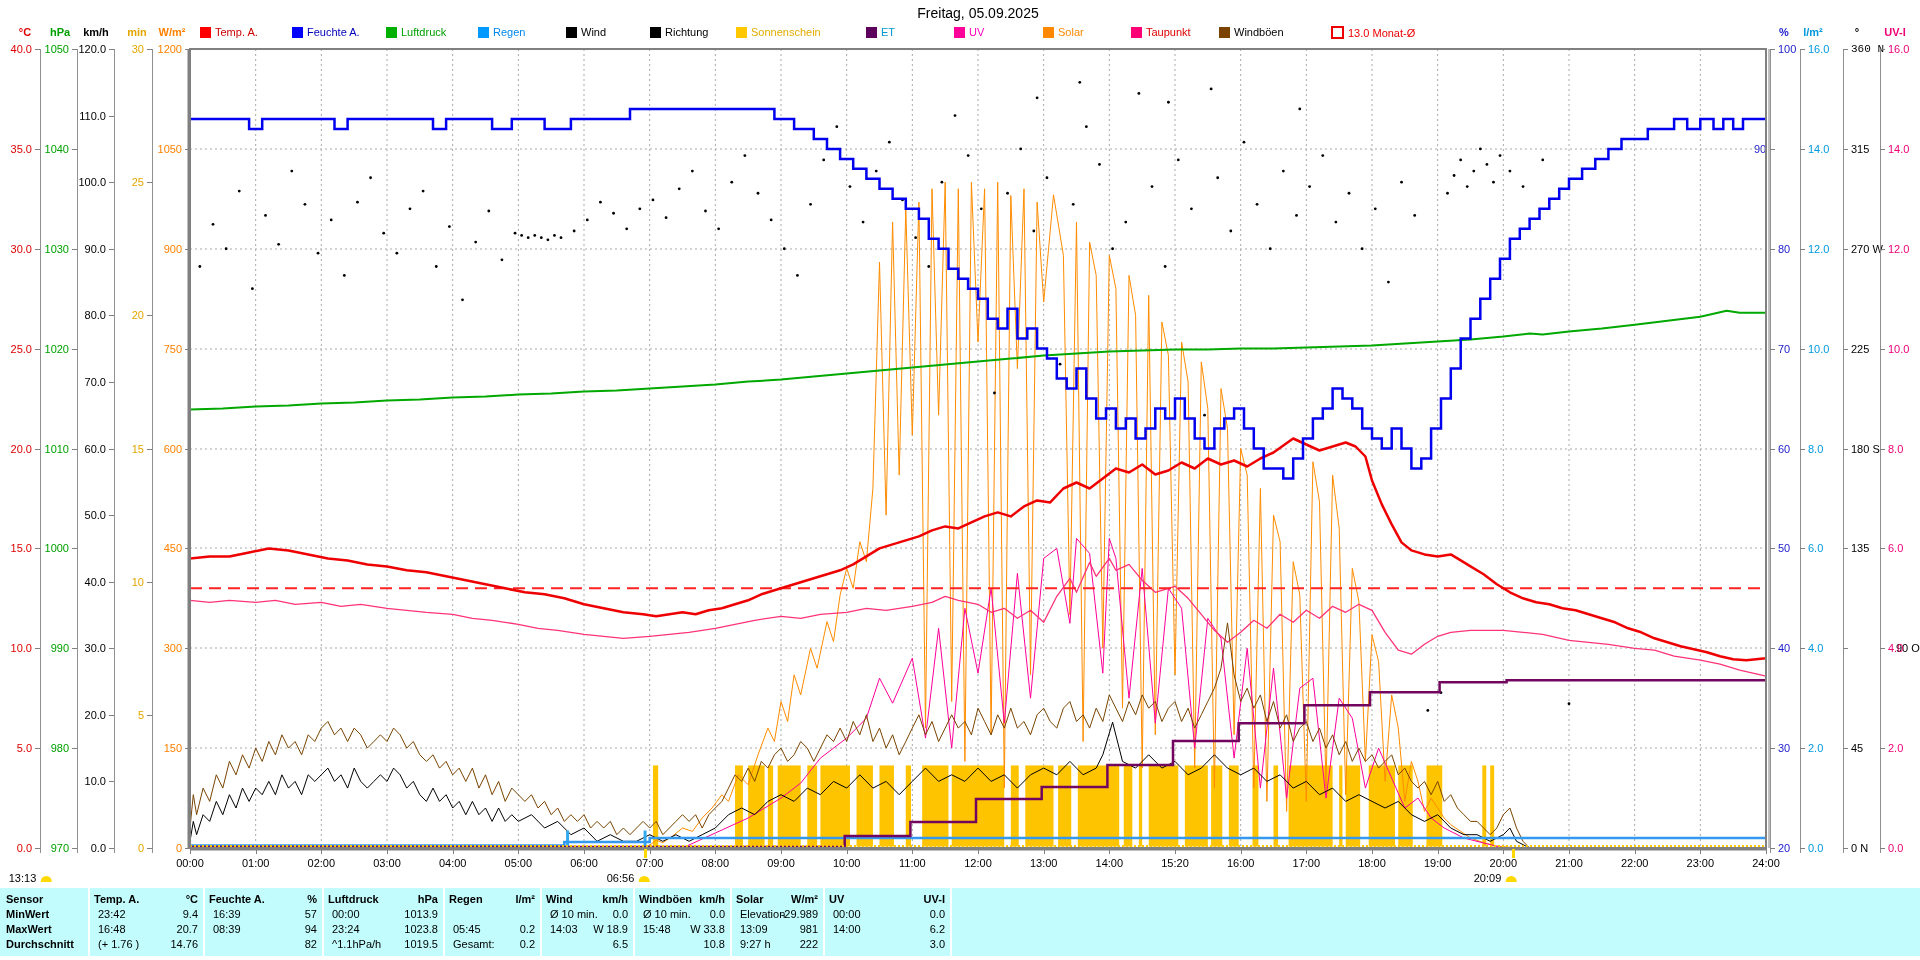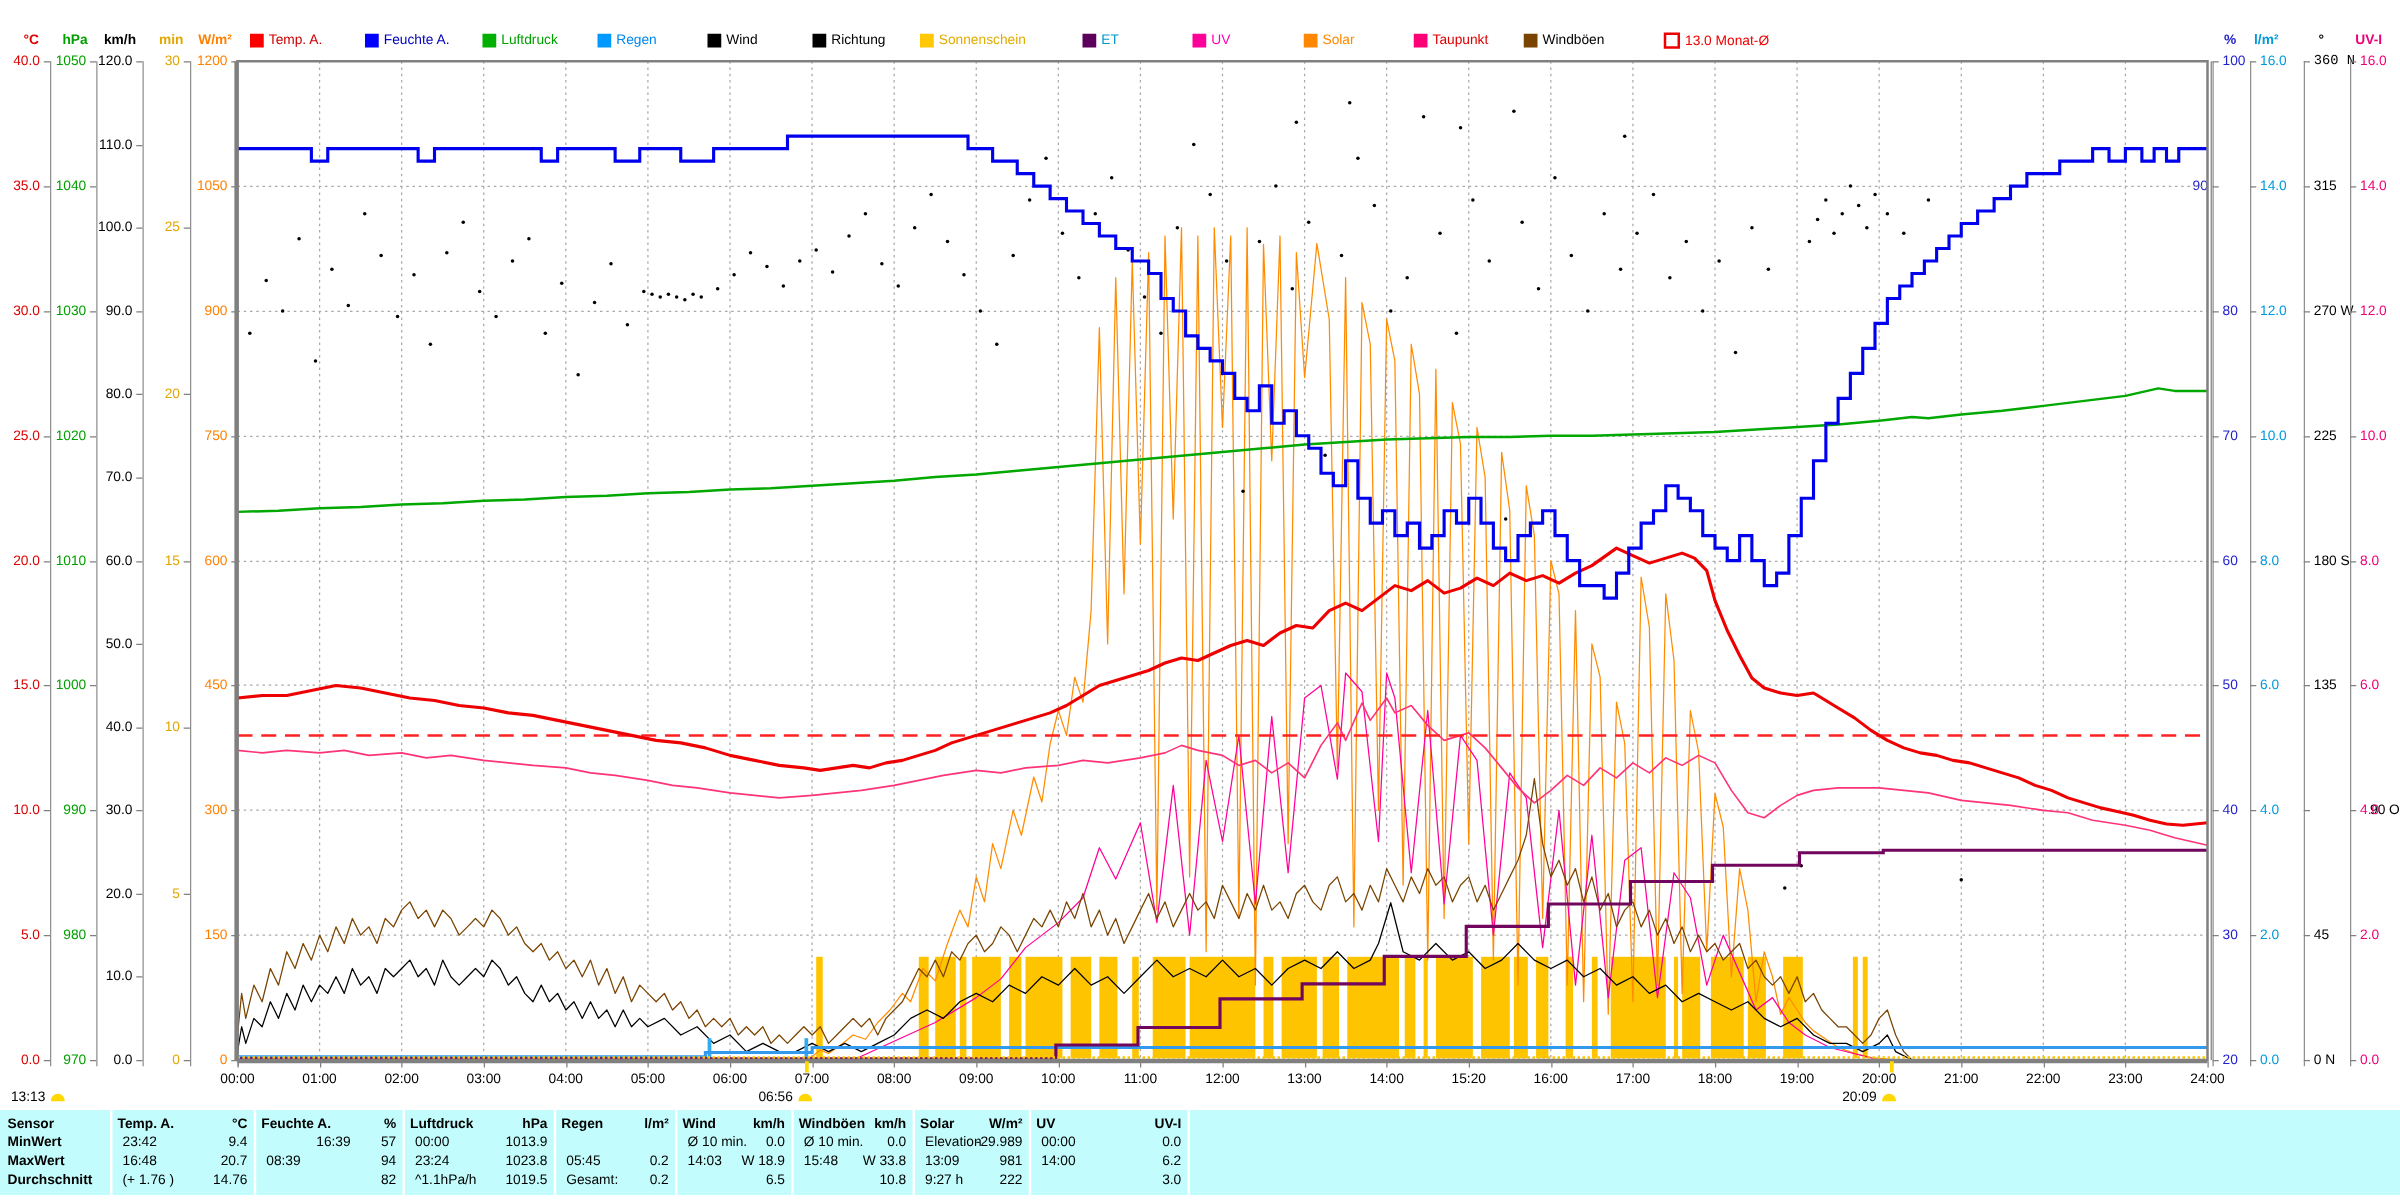--- a/index.html
+++ b/index.html
@@ -19,20 +19,21 @@
   .tcell{position:absolute;white-space:nowrap;line-height:13px;}
   .b{font-weight:bold;}
   .sep{position:absolute;top:0;width:2px;height:68px;background:#fff;}
   .sun-icon{display:inline-block;width:11px;height:6px;background:#FFD800;
             border-radius:11px 11px 0 0;margin-left:4px;}
 </style>
 </head>
 <body>
 
 <div id="app">
+  <div class="title">Freitag, 05.09.2025</div>
   <div id="legend">
       <span class="legend-item" style="left: 200px;">
         <span class="sq" style="background: rgb(255, 0, 0);"></span>
         <span style="color: rgb(204, 0, 0);">Temp. A.</span>
       </span>
       <span class="legend-item" style="left: 292px;">
         <span class="sq" style="background: rgb(0, 0, 255);"></span>
         <span style="color: rgb(0, 0, 187);">Feuchte A.</span>
       </span>
       <span class="legend-item" style="left: 386px;">
@@ -574,21 +575,21 @@
       <div class="tcell b" style="left: 94px; top: 5px;">Temp. A.</div>
       <div class="tcell b rt" style="left: 94px; top: 5px; width: 104px;">°C</div>
       <div class="tcell" style="left: 98px; top: 20px;">23:42</div>
       <div class="tcell rt" style="left: 94px; top: 20px; width: 104px;">9.4</div>
       <div class="tcell" style="left: 98px; top: 35px;">16:48</div>
       <div class="tcell rt" style="left: 94px; top: 35px; width: 104px;">20.7</div>
       <div class="tcell" style="left: 98px; top: 50px;">(+ 1.76 )</div>
       <div class="tcell rt" style="left: 94px; top: 50px; width: 104px;">14.76</div>
       <div class="tcell b" style="left: 209px; top: 5px;">Feuchte A.</div>
       <div class="tcell b rt" style="left: 209px; top: 5px; width: 108px;">%</div>
-      <div class="tcell" style="left: 213px; top: 20px; margin-left: 40px;">16:39</div>
+      <div class="tcell" style="left: 213px; top: 20px;">16:39</div>
       <div class="tcell rt" style="left: 209px; top: 20px; width: 108px;">57</div>
       <div class="tcell" style="left: 213px; top: 35px;">08:39</div>
       <div class="tcell rt" style="left: 209px; top: 35px; width: 108px;">94</div>
       <div class="tcell rt" style="left: 209px; top: 50px; width: 108px;">82</div>
       <div class="tcell b" style="left: 328px; top: 5px;">Luftdruck</div>
       <div class="tcell b rt" style="left: 328px; top: 5px; width: 110px;">hPa</div>
       <div class="tcell" style="left: 332px; top: 20px;">00:00</div>
       <div class="tcell rt" style="left: 328px; top: 20px; width: 110px;">1013.9</div>
       <div class="tcell" style="left: 332px; top: 35px;">23:24</div>
       <div class="tcell rt" style="left: 328px; top: 35px; width: 110px;">1023.8</div>

